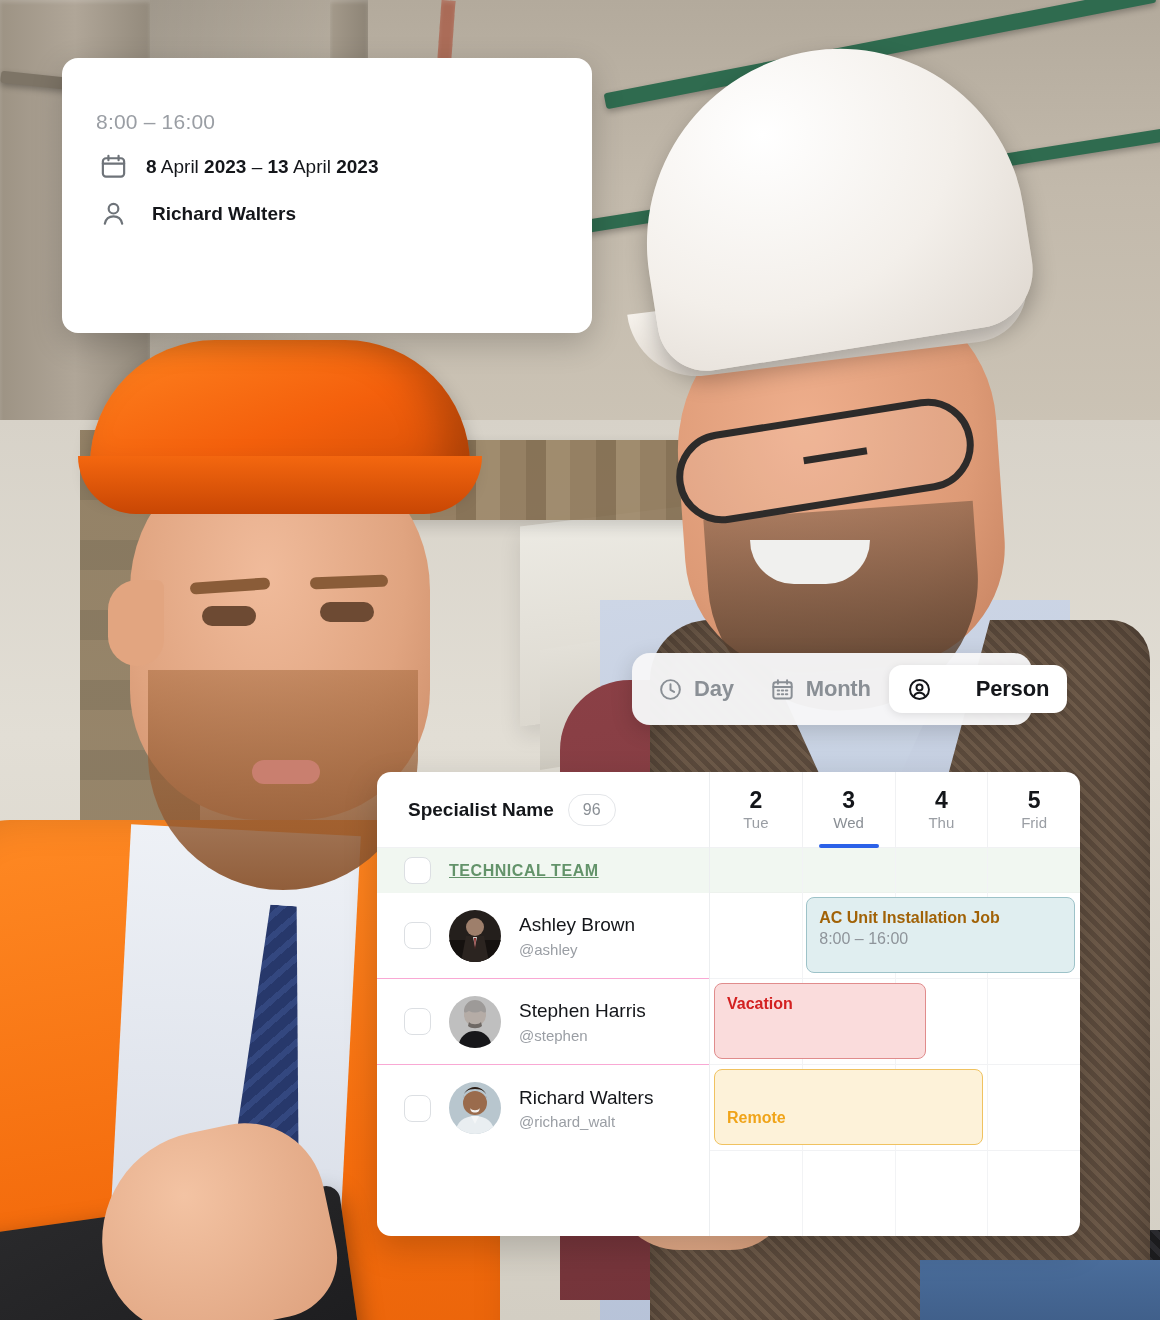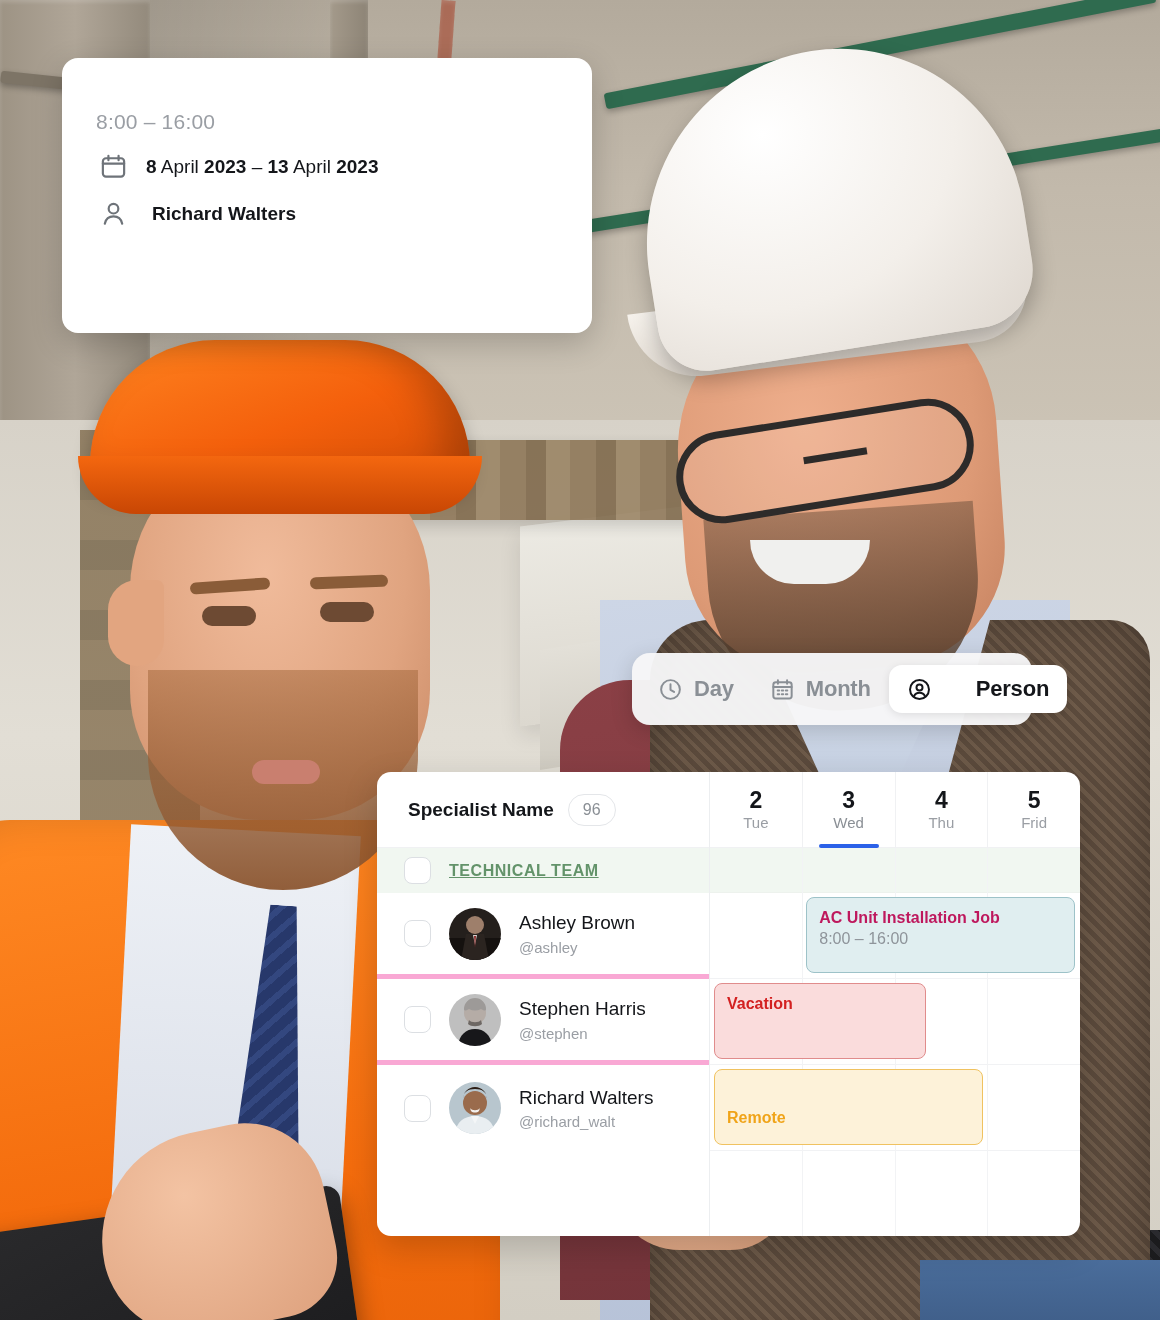--- a/index.html
+++ b/index.html
@@ -293,21 +293,21 @@
   }
 
   .cb {
     width: 27px; height: 27px; border-radius: 8px; border: 1.6px solid #dcdfe3;
     background: #fff; flex: none; cursor: pointer;
   }
 
   
   .prow {
     height: 86px; display: flex; align-items: center; padding-left: 27px;
-    border-bottom: 5px solid #f9a8d4;
+    border-bottom: 1px solid #f9a8d4;
   }
   .prow:last-child { border-bottom: none; }
   .avatar {
     width: 52px; height: 52px; border-radius: 50%; margin-left: 18px; flex: none;
     overflow: hidden; position: relative;
   }
   .pinfo { margin-left: 18px; }
   .pname { font-size: 19px; color: #14161a; line-height: 1.25; }
   .phandle { font-size: 15px; color: #9a9ea4; margin-top: 4px; }
 
@@ -541,21 +541,21 @@
           <div class="grow"></div>
         </div>
         <div class="grid-cols">
           <div class="gcol"></div>
           <div class="gcol"></div>
           <div class="gcol"></div>
           <div class="gcol"></div>
         </div>
 
         <div class="ev" id="ev0" style="left: 96.25px; width: 268.75px; top: 49px; height: 76px; background: rgb(224, 238, 240); border-color: rgb(157, 194, 200);">
-          <div class="ev-title" style="color: #be185d;">AC Unit Installation Job</div>
+          <div class="ev-title" style="color: #a16207;">AC Unit Installation Job</div>
           <div class="ev-sub">8:00 – 16:00</div>
         </div>
         <div class="ev" id="ev1" style="left: 4px; width: 212px; top: 135px; height: 76px; background: rgb(250, 220, 220); border-color: rgb(224, 140, 140);">
           <div class="ev-title" style="color: rgb(211, 32, 32);">Vacation</div>
         </div>
         <div class="ev" id="ev2" style="left: 4px; width: 268.75px; top: 221px; height: 76px; background: rgb(253, 242, 217); border-color: rgb(240, 194, 96);">
           <div class="ev-title" style="color: rgb(240, 164, 25); margin-top: 28px;">Remote</div>
         </div>
       </div>
     </div>

